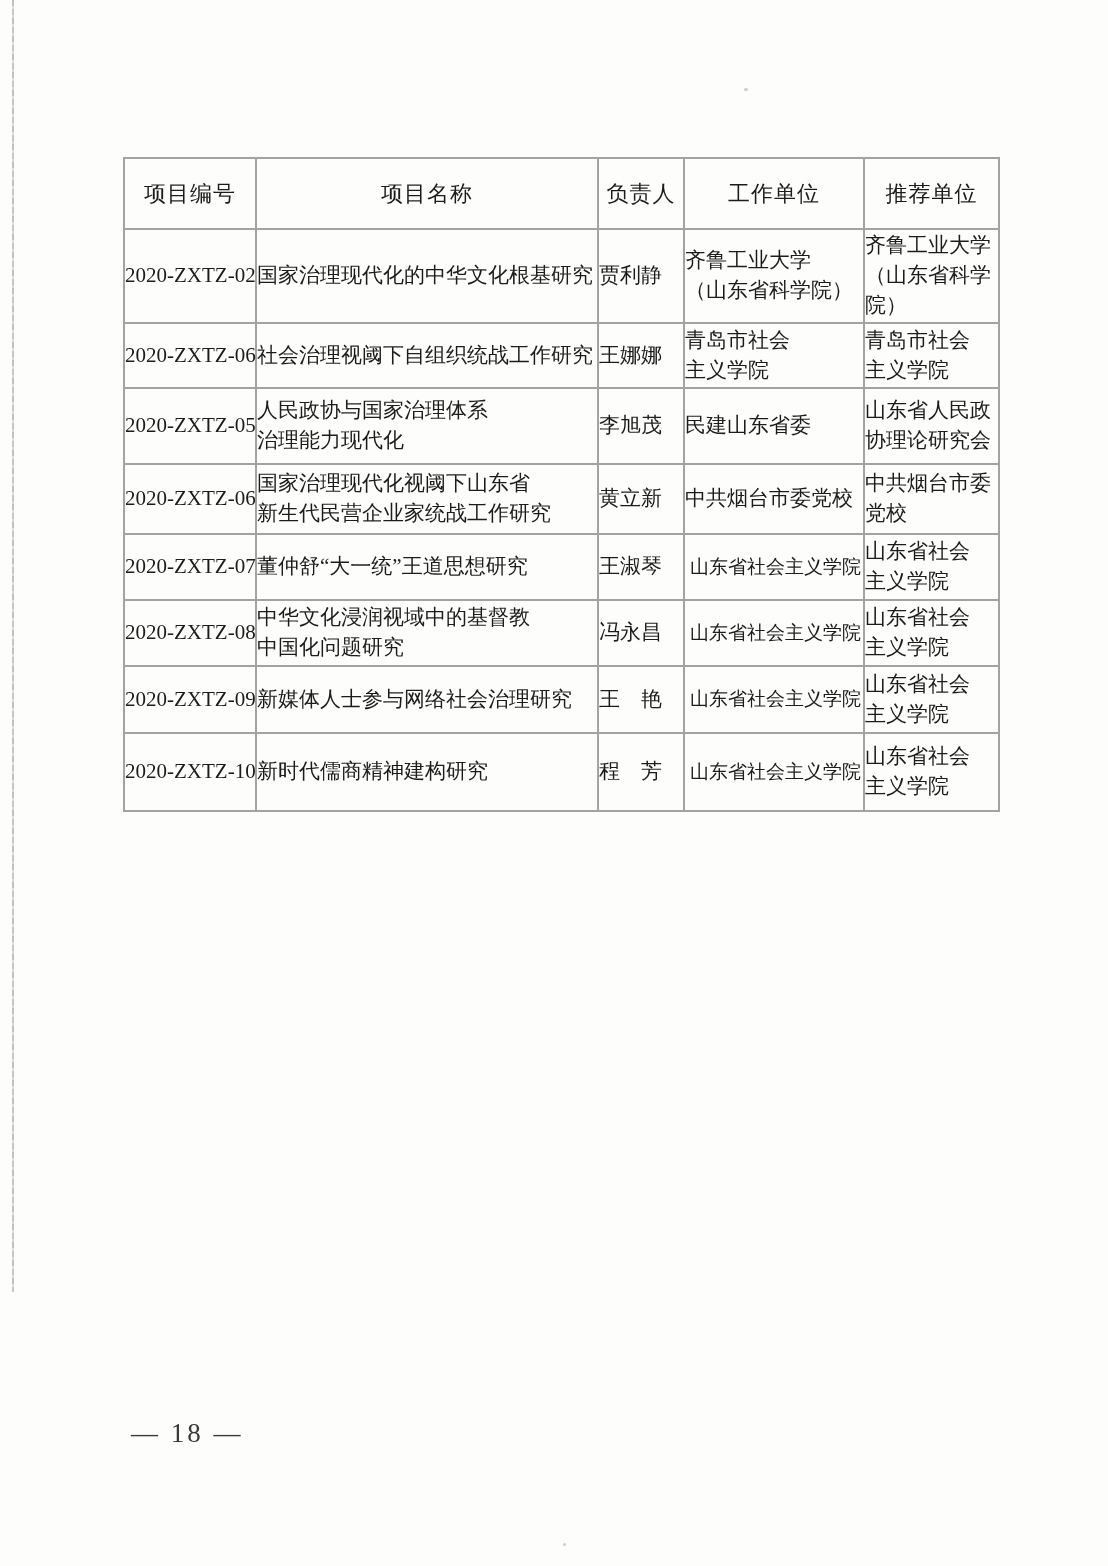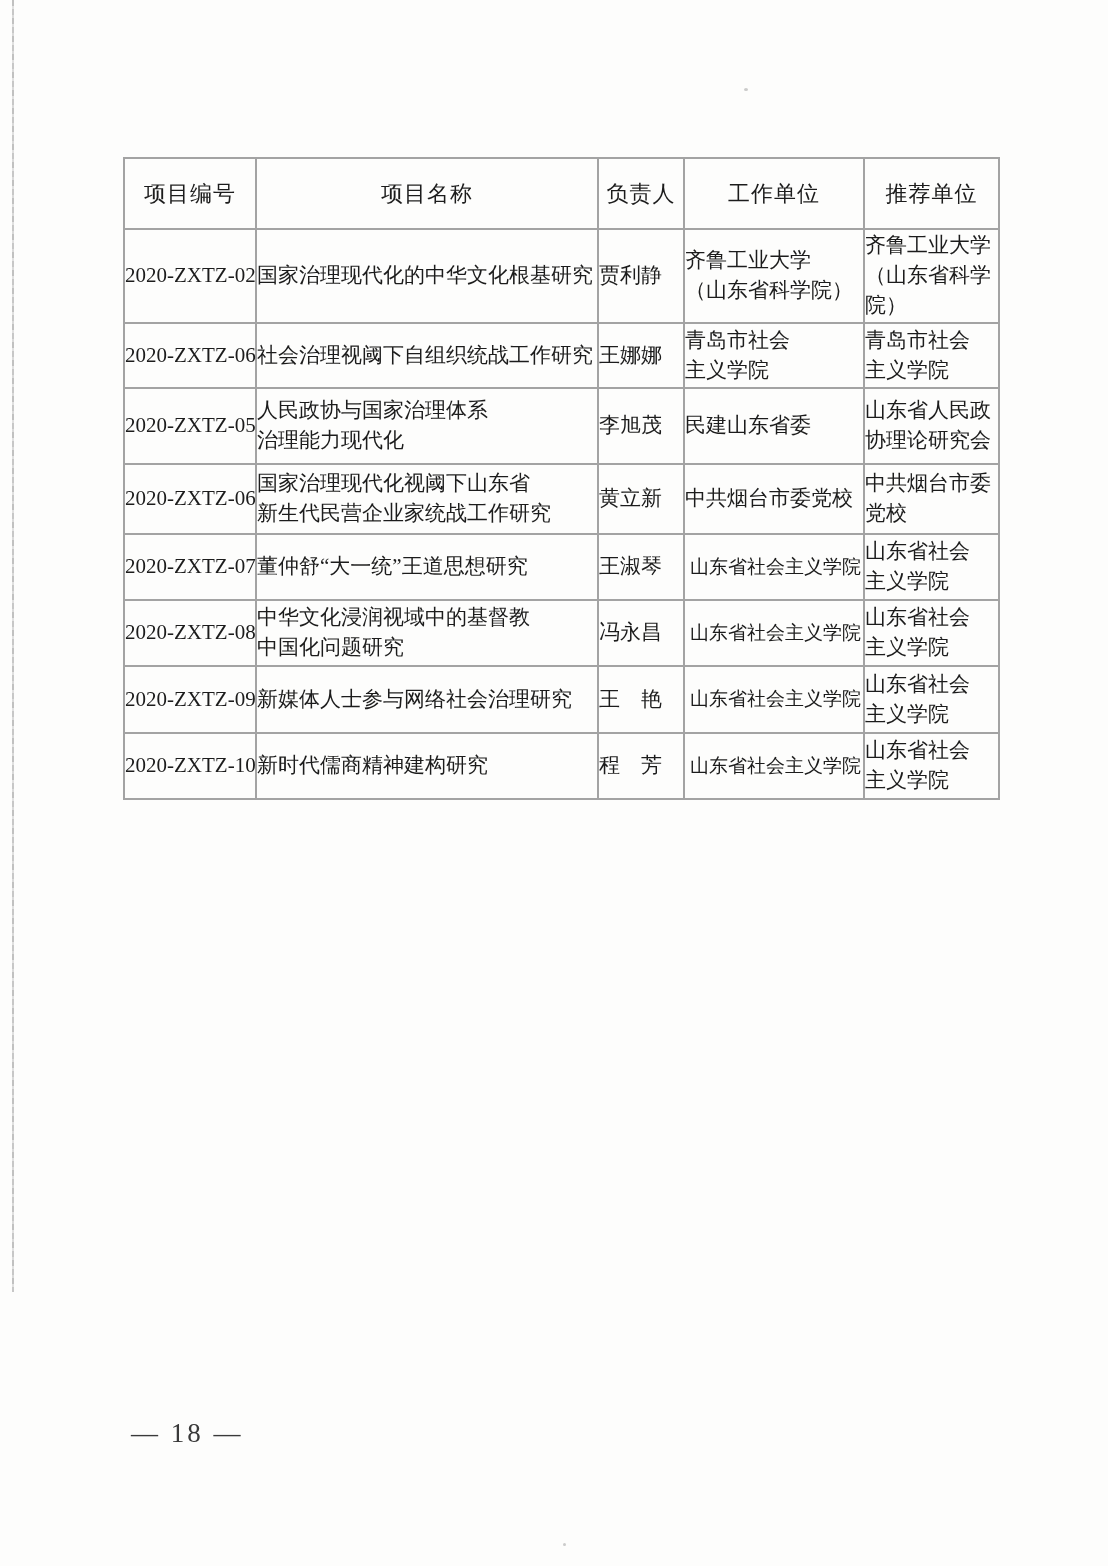--- a/index.html
+++ b/index.html
@@ -179,21 +179,21 @@
 主义学院</td>
     </tr>
     <tr style="height:67px">
       <td class="c-id">2020-ZXTZ-09</td>
       <td class="c-name">新媒体人士参与网络社会治理研究</td>
       <td class="c-leader">王　艳</td>
       <td class="c-work tight">山东省社会主义学院</td>
       <td class="c-rec">山东省社会
 主义学院</td>
     </tr>
-    <tr style="height:66px">
+    <tr style="height:78px">
       <td class="c-id">2020-ZXTZ-10</td>
       <td class="c-name">新时代儒商精神建构研究</td>
       <td class="c-leader">程　芳</td>
       <td class="c-work tight">山东省社会主义学院</td>
       <td class="c-rec">山东省社会
 主义学院</td>
     </tr>
   </tbody>
     </table>
 

